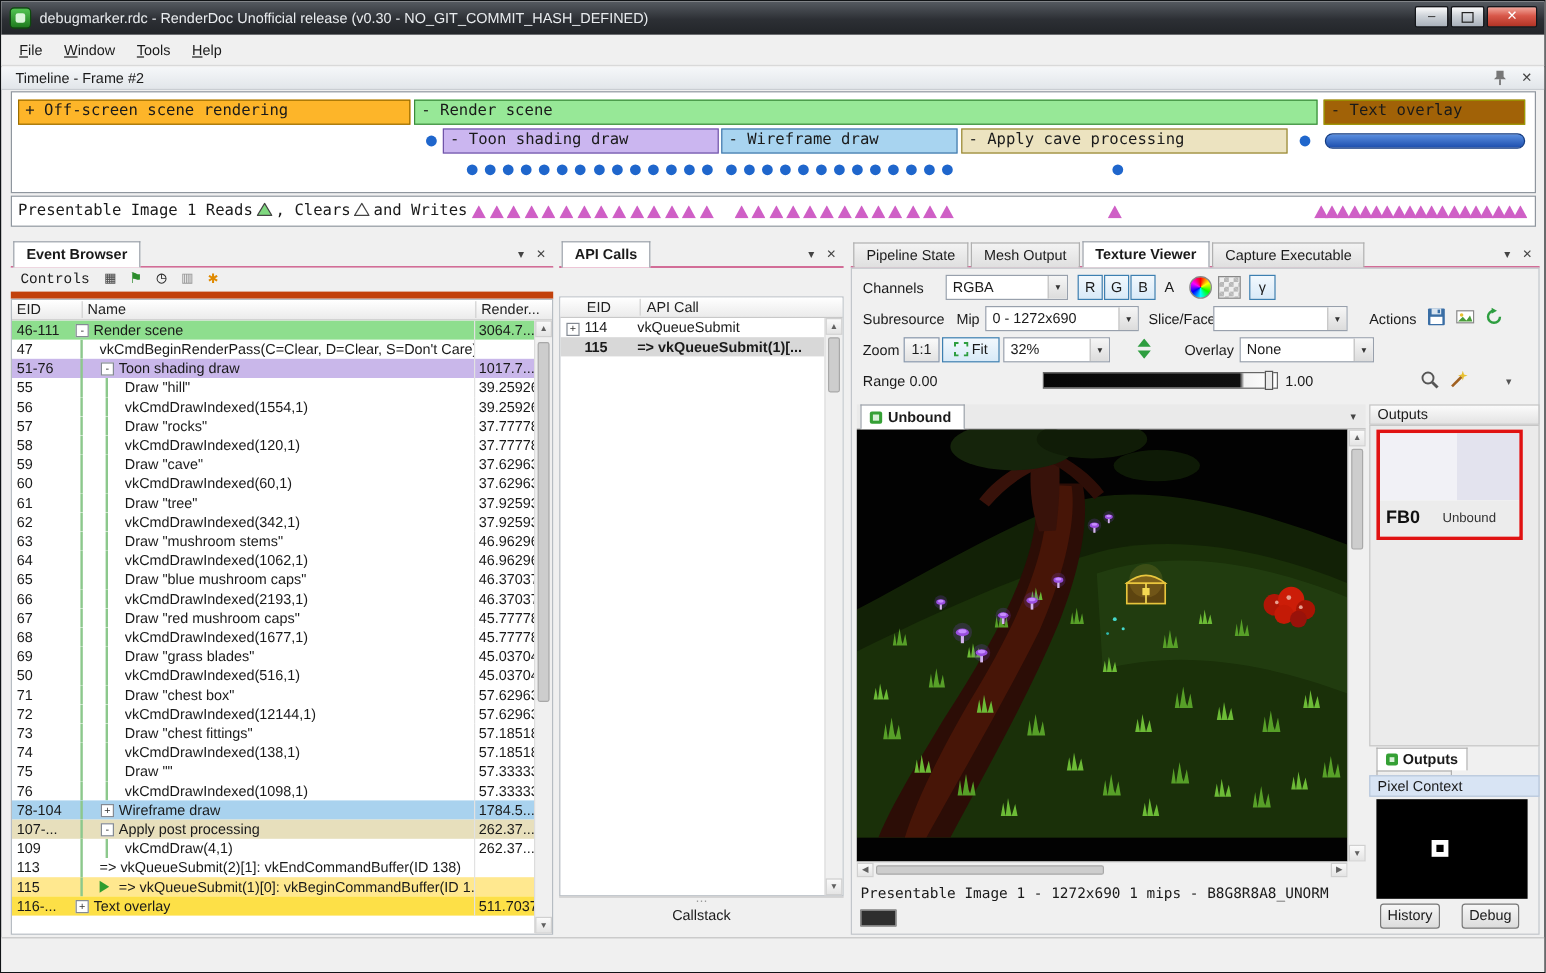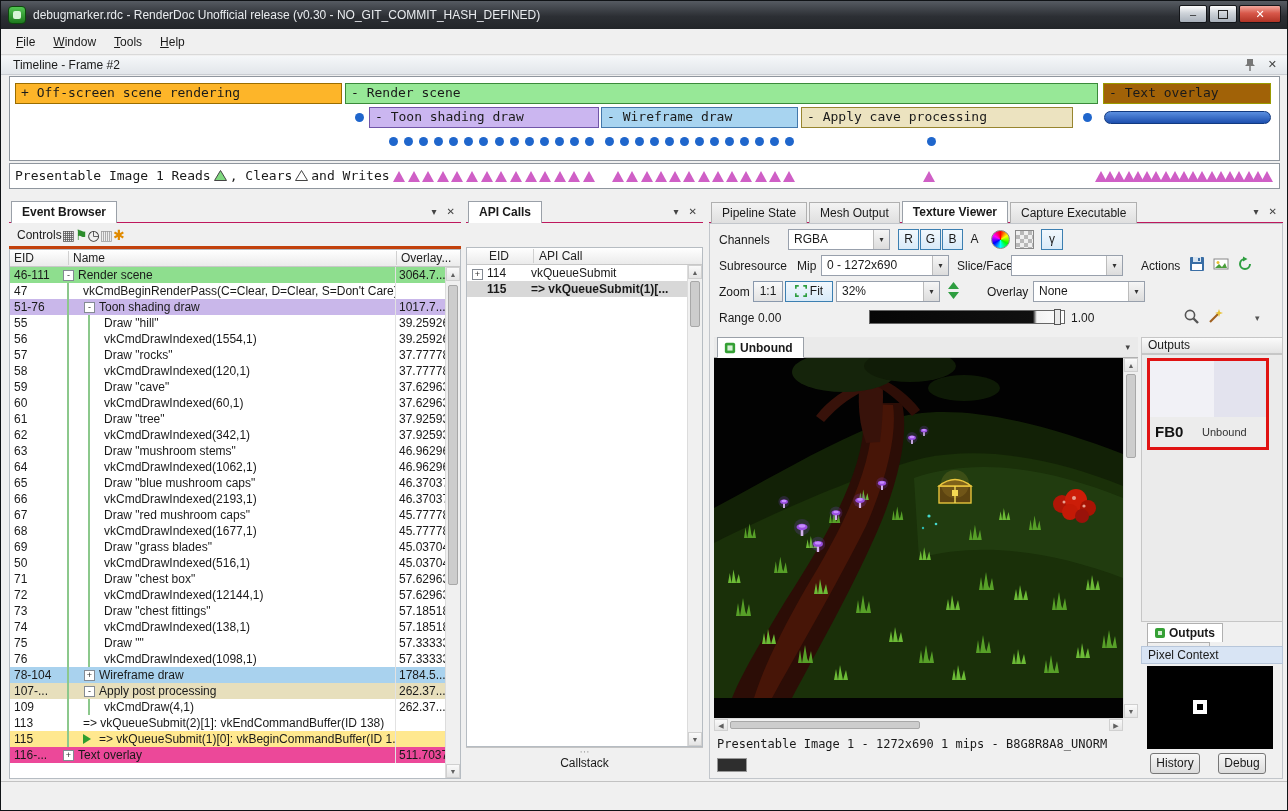--- a/index.html
+++ b/index.html
@@ -33,34 +33,34 @@
   .tri{position:absolute;top:7px;width:12px;height:11px;clip-path:polygon(50% 0,100% 100%,0 100%);background:#cf5fc6;}
   .inlinetri{vertical-align:-1px;margin:0 3px;}
 
   
   .tabstrip{position:absolute;height:22px;border-bottom:1px solid #be185d;background:#f0f0f0;box-sizing:border-box;}
   .tab{display:inline-block;height:21px;line-height:20px;padding:0 10px;margin-left:2px;border:1px solid #b0b0b0;border-bottom:none;background:linear-gradient(#f3f3f3,#dfdfdf);vertical-align:bottom;box-sizing:border-box;white-space:nowrap;}
   .tab.active{background:#fff;border-color:#9aa0a8;font-weight:bold;height:22px;}
   .stripicons{position:absolute;display:flex;gap:10px;color:#444;font-size:10px;align-items:center;}
 
   
-  .eb-toolbar{position:absolute;left:8px;top:222px;width:452px;height:26px;background:#f0f0f0;border-bottom:3px solid #c2410c;display:flex;align-items:center;gap:0;padding-left:8px;box-sizing:border-box;}
+  .eb-toolbar{position:absolute;left:8px;top:222px;width:452px;height:26px;background:#f0f0f0;border-bottom:6px solid #c2410c;display:flex;align-items:center;gap:13px;padding-left:8px;box-sizing:border-box;font-family:Liberation Mono, monospace;}
   .tool-ico{font-size:14px;line-height:14px;}
   .tablewrap{position:absolute;background:#fff;border:1px solid #b6bcc2;box-sizing:border-box;}
   .thead{position:relative;height:17px;background:linear-gradient(#ffffff,#ebebeb);border-bottom:1px solid #c8c8c8;box-sizing:border-box;color:#222;}
   .thead span{position:absolute;top:1px;}
   .erow{display:flex;height:16px;line-height:16px;white-space:nowrap;font-size:12px;}
   .c-eid{width:52px;flex:none;padding-left:4px;overflow:hidden;box-sizing:border-box;}
   .c-name{flex:1;overflow:hidden;display:flex;align-items:center;}
   .c-dur{width:50px;flex:none;border-left:1px solid #e2e2e2;padding-left:3px;overflow:hidden;box-sizing:border-box;}
   .erow.green{background:#8ede8e;}
   .erow.purple{background:#c9b7ea;}
   .erow.blue{background:#a9d2ee;}
   .erow.tan{background:#e7dfbc;}
-  .erow.yellow{background:#ec4899;}
+  .erow.yellow{background:#fde047;}
   .erow.sel{background:#ffe88f;}
   .guide{width:16px;height:16px;flex:none;border-left:2px solid #8cc88c;margin-left:5px;box-sizing:border-box;}
   .exp{width:11px;height:11px;flex:none;border:1px solid #848a93;background:#fff;font-size:9px;line-height:9px;text-align:center;margin:0 4px 0 1px;box-sizing:border-box;color:#333;display:inline-block;}
   .cur-arrow{width:0;height:0;flex:none;border:5px solid transparent;border-left:8px solid #2f9e2f;margin-right:3px;}
   .lbl{overflow:hidden;}
 
   
   .sbv{position:absolute;width:15px;background:#f0f0f0;border-left:1px solid #dcdcdc;box-sizing:border-box;}
   .sbh{position:absolute;height:13px;background:#f0f0f0;border-top:1px solid #dcdcdc;box-sizing:border-box;}
   .sbbtn{position:absolute;width:100%;height:14px;font-size:7px;text-align:center;line-height:14px;color:#606060;background:linear-gradient(#fafafa,#e4e4e4);border:1px solid #d0d0d0;box-sizing:border-box;}
@@ -249,21 +249,21 @@
     <span class="tool-ico" style="color:#555;">▦</span>
     <span class="tool-ico" style="color:#2c8c2c;">⚑</span>
     <span class="tool-ico" style="color:#333;">◷</span>
     <span class="tool-ico" style="color:#9a9a9a;">▥</span>
     <span class="tool-ico" style="color:#e08a00;">✱</span>
   </div>
   <div class="tablewrap" style="left:8px;top:248px;width:452px;height:530px;">
     <div class="thead">
       <span style="left:4px;">EID</span>
       <span style="left:58px;border-left:1px solid #d0d0d0;padding-left:4px;">Name</span>
-      <span style="left:386px;border-left:1px solid #d0d0d0;padding-left:4px;">Overlay...</span>
+      <span style="left:386px;border-left:1px solid #d0d0d0;padding-left:4px;">Render...</span>
     </div>
     <div class="abs" style="left:0;top:17px;right:15px;bottom:0;overflow:hidden;">
         <div class="erow green">
           <span class="c-eid">46-111</span>
           <span class="c-name">
             <span class="exp">-</span>
             <span class="lbl">Render scene</span>
           </span>
           <span class="c-dur">3064.7...</span>
         </div>
@@ -621,21 +621,21 @@
         <polygon points="6,0.5 10.5,3 6,5.5" fill="#2e9e40"></polygon>
       </svg></span>
 
   <span class="lab" style="left:718px;top:284px;">Zoom</span>
   <div class="btn" style="left:752px;top:280px;width:30px;">1:1</div>
   <div class="btn on" style="left:784px;top:280px;width:48px;">
     <svg width="12" height="12" viewBox="0 0 16 16" style="vertical-align:-2px;margin-right:3px;">
         <path d="M1,5 V1 H5 M11,1 H15 V5 M15,11 V15 H11 M5,15 H1 V11" stroke="#2e9e40" fill="none" stroke-width="2.4"></path>
       </svg><span>Fit</span>
   </div>
-  <div class="combo" style="left:835px;top:280px;width:104px;">
+  <div class="combo" style="left:835px;top:280px;width:89px;">
     <span>32%</span><span class="arr">▾</span>
   </div>
   <span class="abs" style="left:946px;top:281px;"><svg width="13" height="17" viewBox="0 0 13 17">
         <polygon points="6.5,0 12,7 1,7" fill="#2e9e40"></polygon>
         <polygon points="1,10 12,10 6.5,17" fill="#2e9e40"></polygon>
       </svg></span>
   <span class="lab" style="left:986px;top:284px;">Overlay</span>
   <div class="combo" style="left:1032px;top:280px;width:112px;">
     <span>None</span><span class="arr">▾</span>
   </div>

